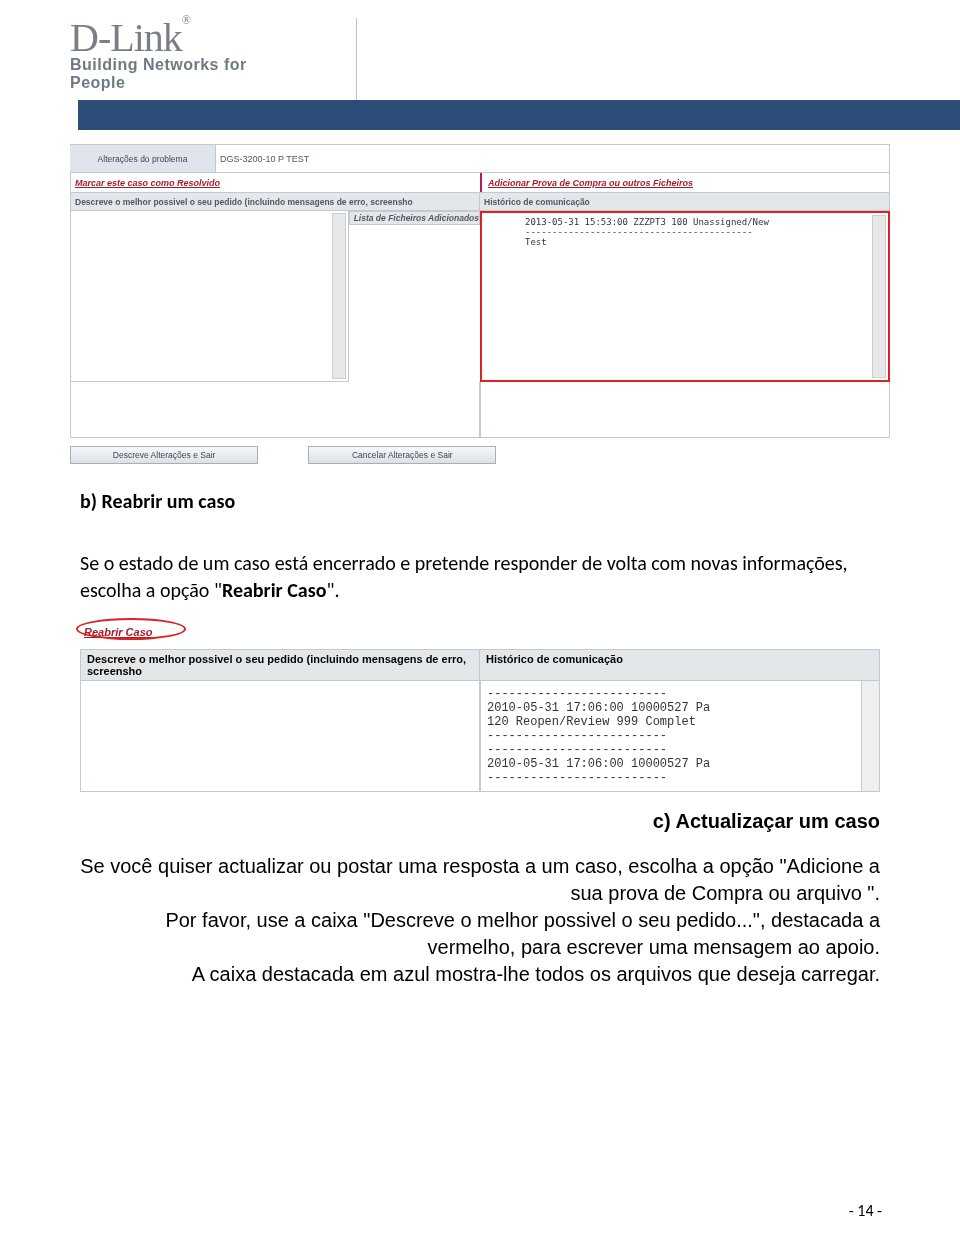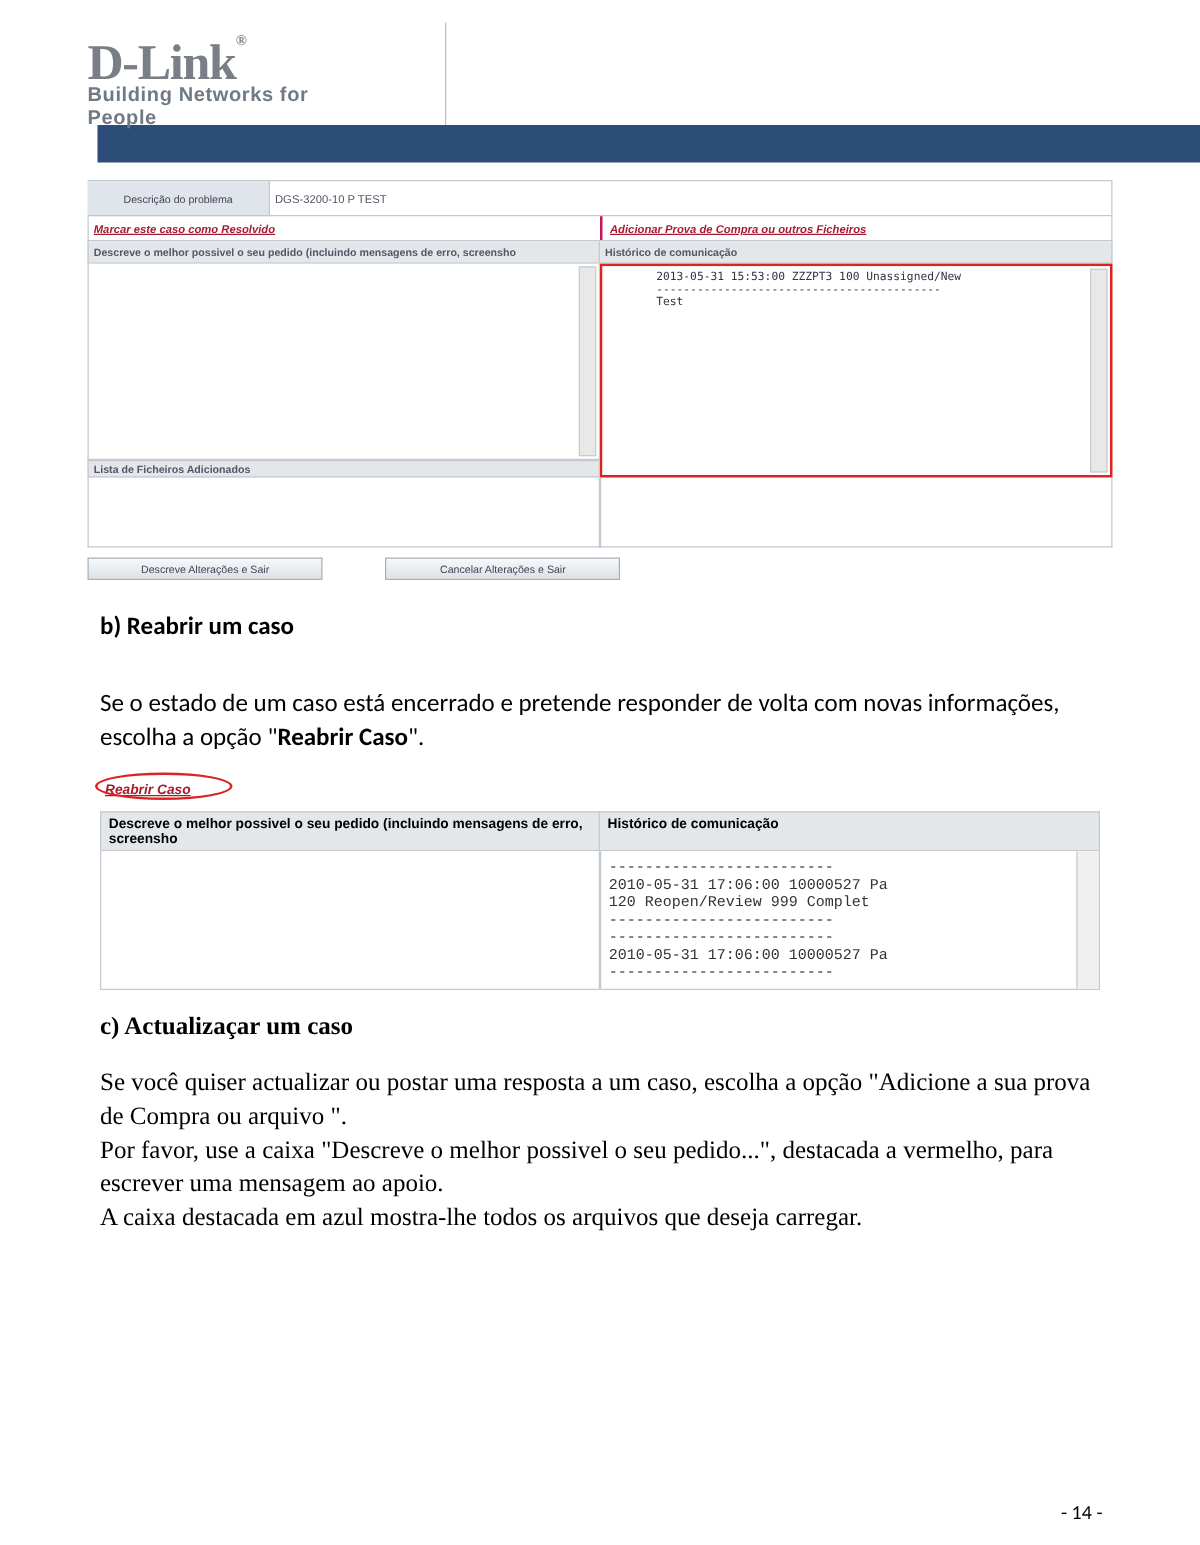--- a/index.html
+++ b/index.html
@@ -20,26 +20,25 @@
     align-items: flex-start;
     position: relative;
     height: 78px;
   }
   .logo-block {
     width: 200px;
     position: relative;
   }
   .logo-main {
     font-family: "Times New Roman", serif;
-    font-weight: 700;
+    font-weight: 400;
     font-size: 40px;
     letter-spacing: -1px;
     color: #7a7f87;
     line-height: 1;
-    margin-top: 12px;
   }
   .logo-reg {
     font-size: 12px;
     vertical-align: top;
     position: relative;
     top: -4px;
     color: #7a7f87;
   }
   .logo-tag {
     font-size: 16px;
@@ -84,21 +83,21 @@
   .ss-link-left { width:50%; padding-left:4px; display:flex; align-items:center; }
   .ss-link-right { width:50%; padding-left:6px; display:flex; align-items:center; border-left:2px solid #be185d; }
   .ss-link { color:#a61c2f; font-size:9px; font-weight:bold; font-style:italic; text-decoration:underline; }
   .ss-hdr-cell {
     height:18px; background:#e4e7ea; border:1px solid #c4c9cf; border-top:0; font-size:8.5px; font-weight:bold;
     display:flex; align-items:center; padding-left:4px;
   }
   .ss-two {
     display:flex; height:171px;
   }
-  .ss-two-left { width:50%; display:flex; flex-direction:column; }
+  .ss-two-left { width:50%; display:flex; flex-direction:row;font-style:italic; }
   .ss-two-right { width:50%; display:flex; flex-direction:column; border:2px solid #d22; }
   .ss-textarea {
     flex:1; border:1px solid #c4c9cf; border-top:0; background:#fff;
     font-family:monospace; font-size:9px; padding:4px; color:#334; position:relative;
   }
   .ss-textarea .scrollbar {
     position:absolute; right:2px; top:2px; bottom:2px; width:14px;
     background:#e8e8e8; border:1px solid #ccc;
   }
   .ss-sub-hdr {
@@ -156,26 +155,27 @@
     padding:6px 6px 6px 6px; position:relative; overflow:hidden;
   }
   .ss2-right .line { white-space:nowrap; }
   .ss2-right .sb {
      position:absolute; right:0; top:0; width:18px; height:100%;
      background:#efefef; border-left:1px solid #ccc;
   }
 
   
   .body-text2 {
-    font-family: Liberation Serif, serif;
+    font-family: Liberation Sans, sans-serif;
     font-size: 20px;
     line-height: 1.35;
     color: #000;
     margin-top: 16px;
     padding: 0 10px;
+    text-align: right;
   }
   .body-text2 h3 { font-size:20px; font-weight:bold; margin-bottom:18px; }
 
   
   .footer {
     position:absolute; bottom:16px; right:78px;
     font-family: Calibri, Arial, sans-serif; font-size:16px;
   }
 </style>
 </head>
@@ -189,21 +189,21 @@
         <span>D-Link</span><span class="logo-reg">®</span>
       </div>
       <div class="logo-tag">Building Networks for People</div>
     </div>
     <div class="header-vline"></div>
   </div>
   <div class="blue-bar"></div>
 
   <div class="sshot1">
     <div class="ss-row ss-top">
-      <div class="ss-lbl">Descrição do problema</div>
+      <div class="ss-lbl">Alterações do problema</div>
       <div class="ss-val">DGS-3200-10 P TEST</div>
     </div>
     <div class="ss-link-row">
       <div class="ss-link-left">
           <span class="ss-link">Marcar este caso como Resolvido</span>
         </div>
       <div class="ss-link-right">
           <span class="ss-link">Adicionar Prova de Compra ou outros Ficheiros</span>
         </div>
     </div>

